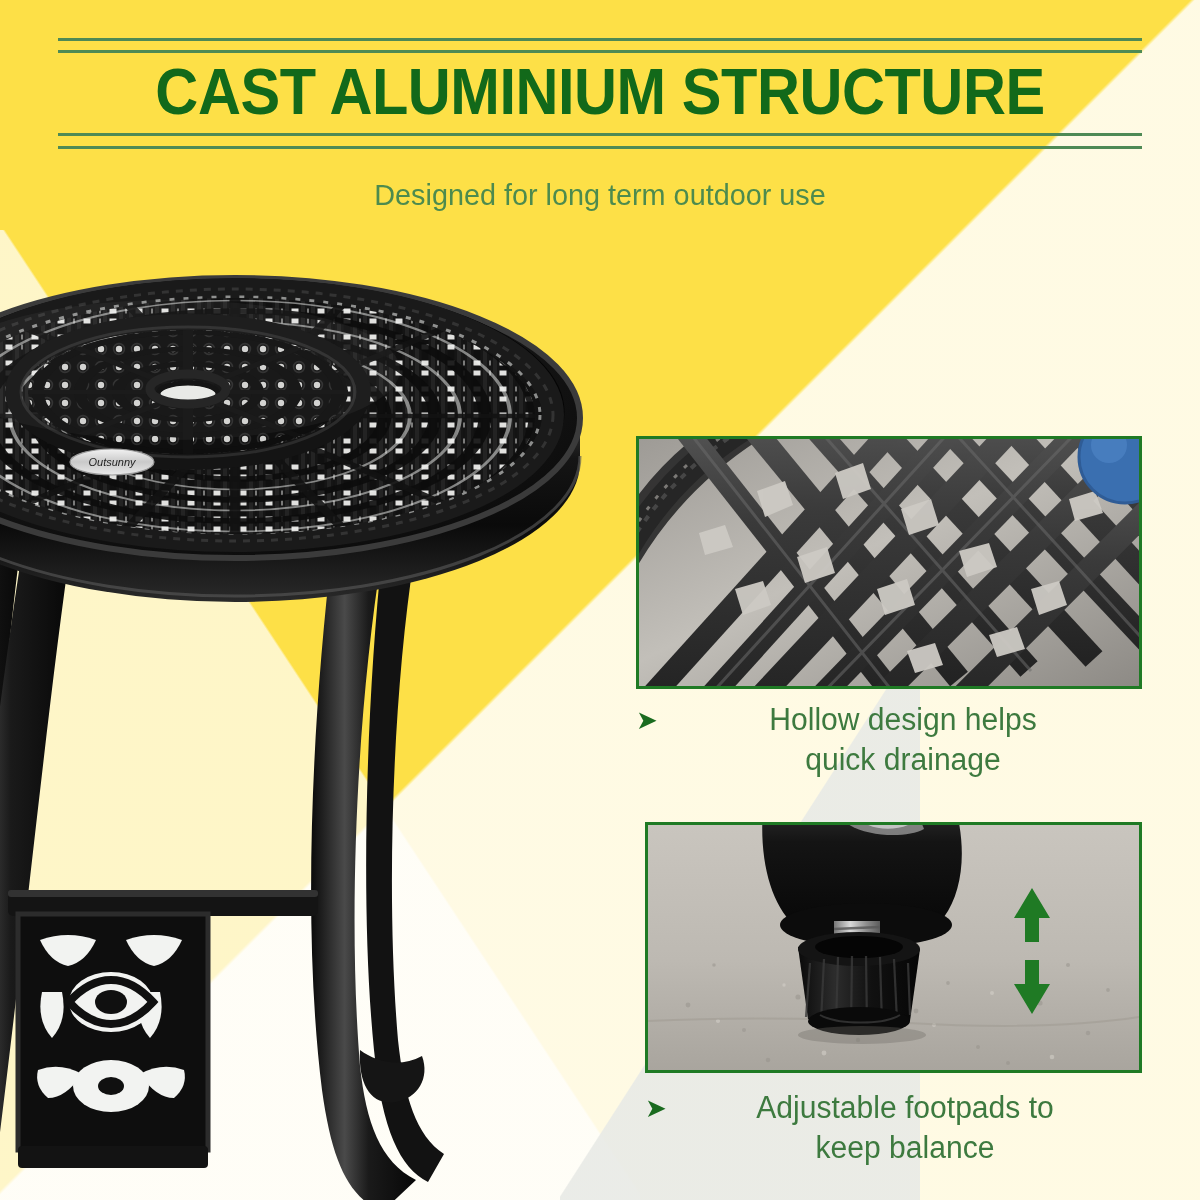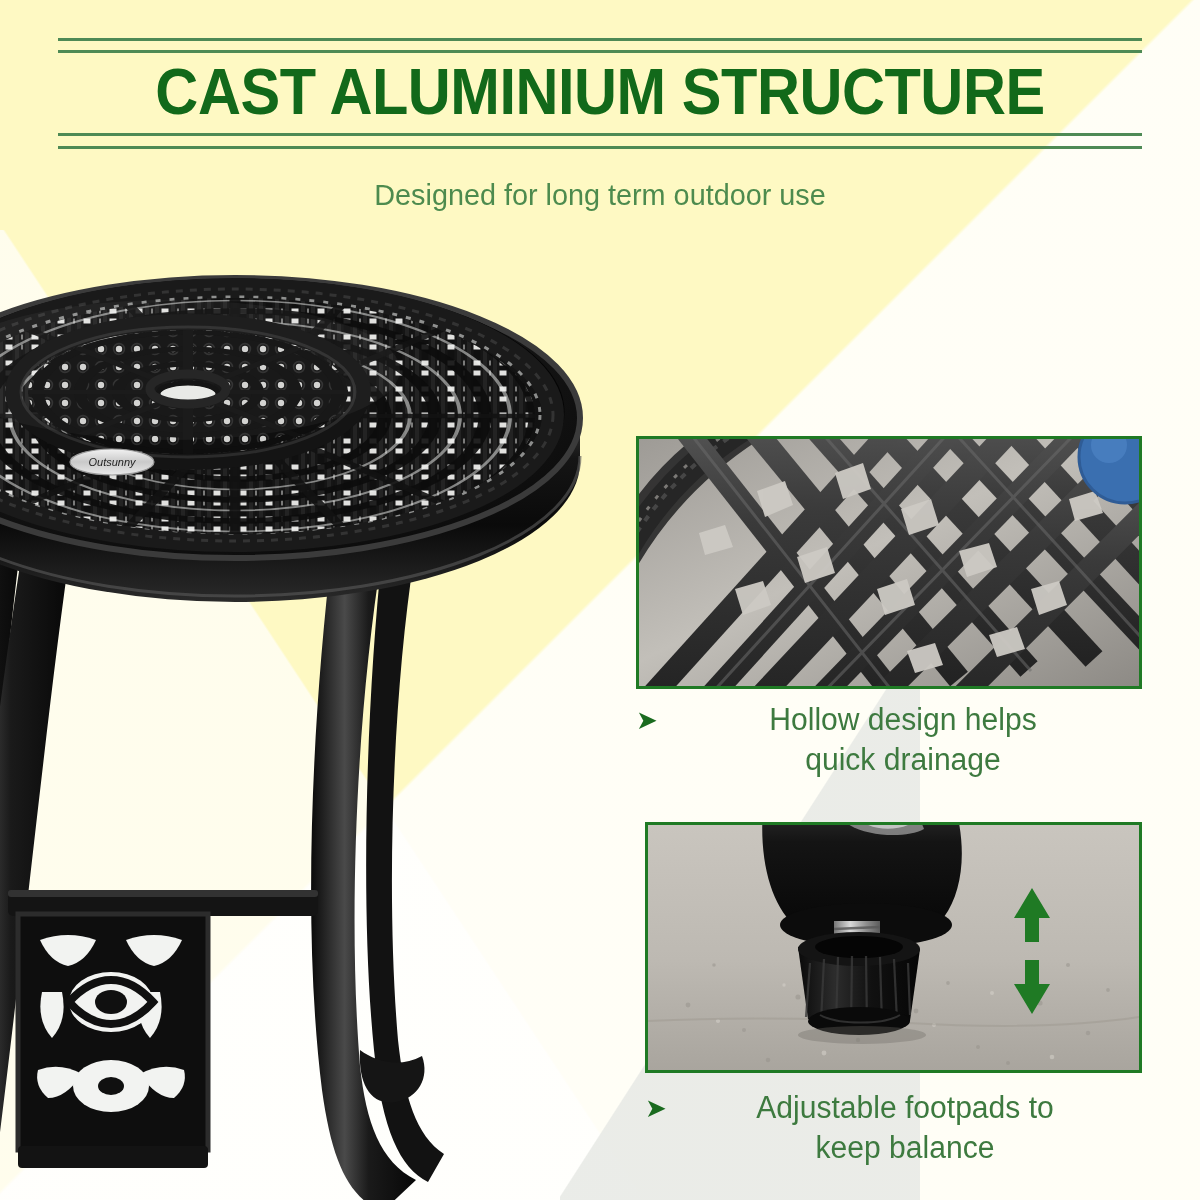--- a/index.html
+++ b/index.html
@@ -11,21 +11,21 @@
     overflow: hidden;
     position: relative;
   }
 
   
   #stage {
     position: absolute;
     inset: 0;
     width: 1200px;
     height: 1200px;
-    background: #fef9c3;
+    background: #fde047;
     overflow: hidden;
   }
   .bg-diag-a {
     position:absolute; inset:0;
     background: linear-gradient(to bottom right,
                 rgba(255,255,255,0) 0%, rgba(255,255,255,0) 49.6%,
                 rgba(255,255,255,0.85) 49.8%, rgba(255,255,255,0.85) 100%);
     pointer-events:none;
   }
   .bg-diag-b {

